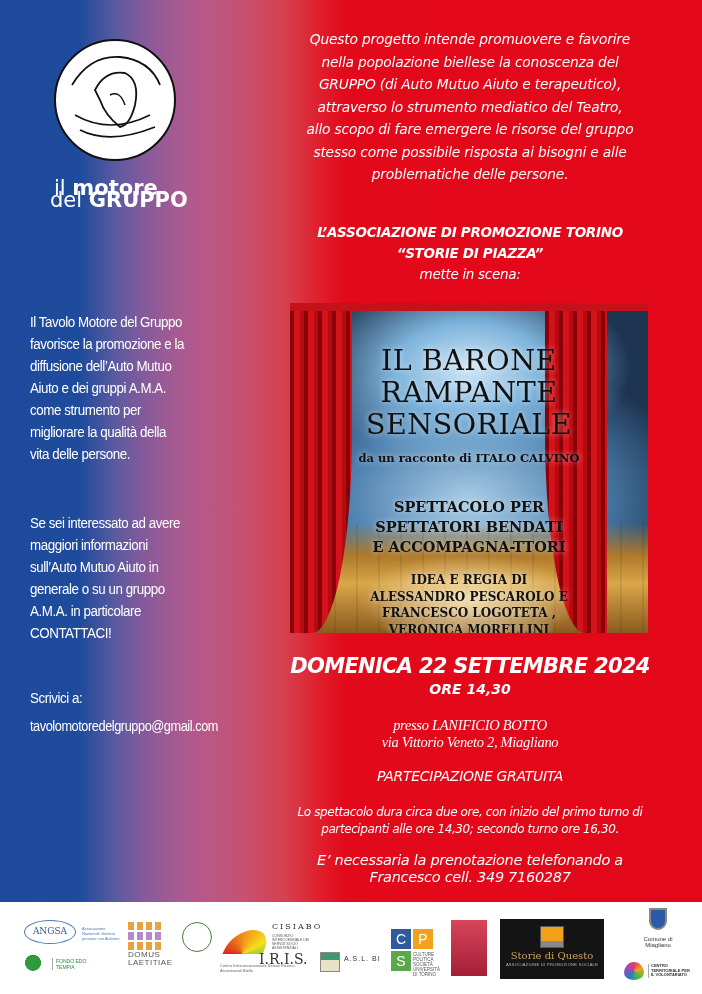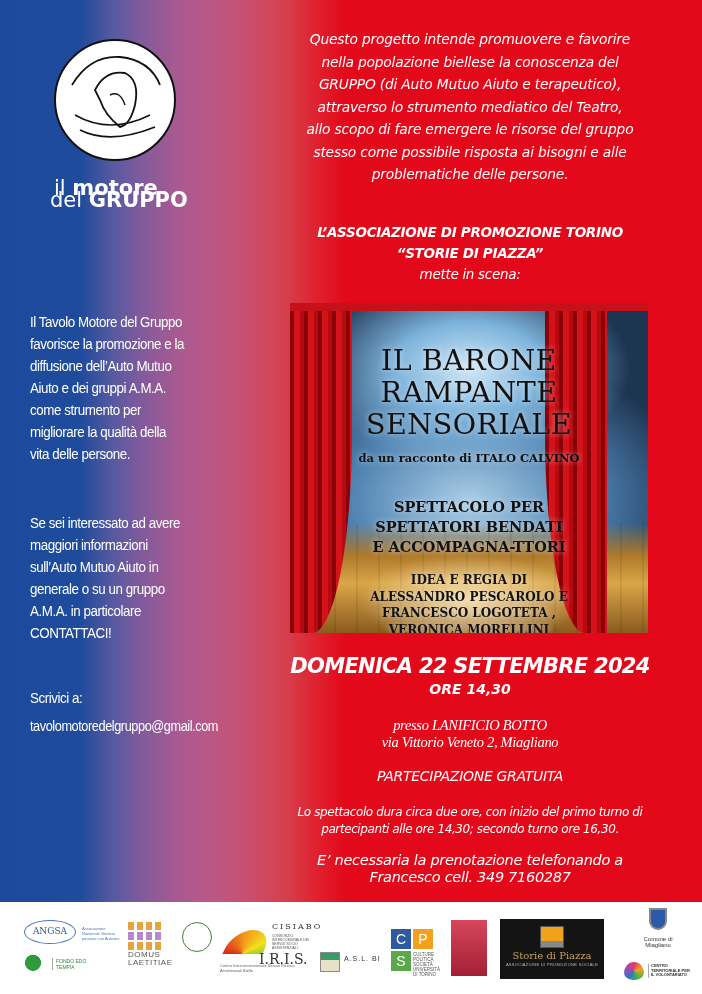--- a/index.html
+++ b/index.html
@@ -236,21 +236,21 @@
   </div>
   <div class="sp sp-cps">
     <div class="sq c">C</div>
     <div class="sq p">P</div>
     <div class="sq s">S</div>
     <div class="desc">CULTURE POLITICA SOCIETÀ UNIVERSITÀ DI TORINO</div>
   </div>
   <div class="sp sp-donne"></div>
   <div class="sp sp-storie">
     <div class="win"></div>
-    <div class="name">Storie di Piazza</div>
+    <div class="name">Storie di Questo</div>
     <div class="desc">ASSOCIAZIONE DI PROMOZIONE SOCIALE</div>
   </div>
   <div class="sp sp-comune">
     <div class="crest"></div>
     <div class="name">Comune di Miagliano</div>
   </div>
   <div class="sp sp-centro">
     <div class="heart"></div>
     <div class="txt">CENTRO TERRITORIALE PER IL VOLONTARIATO</div>
   </div>

